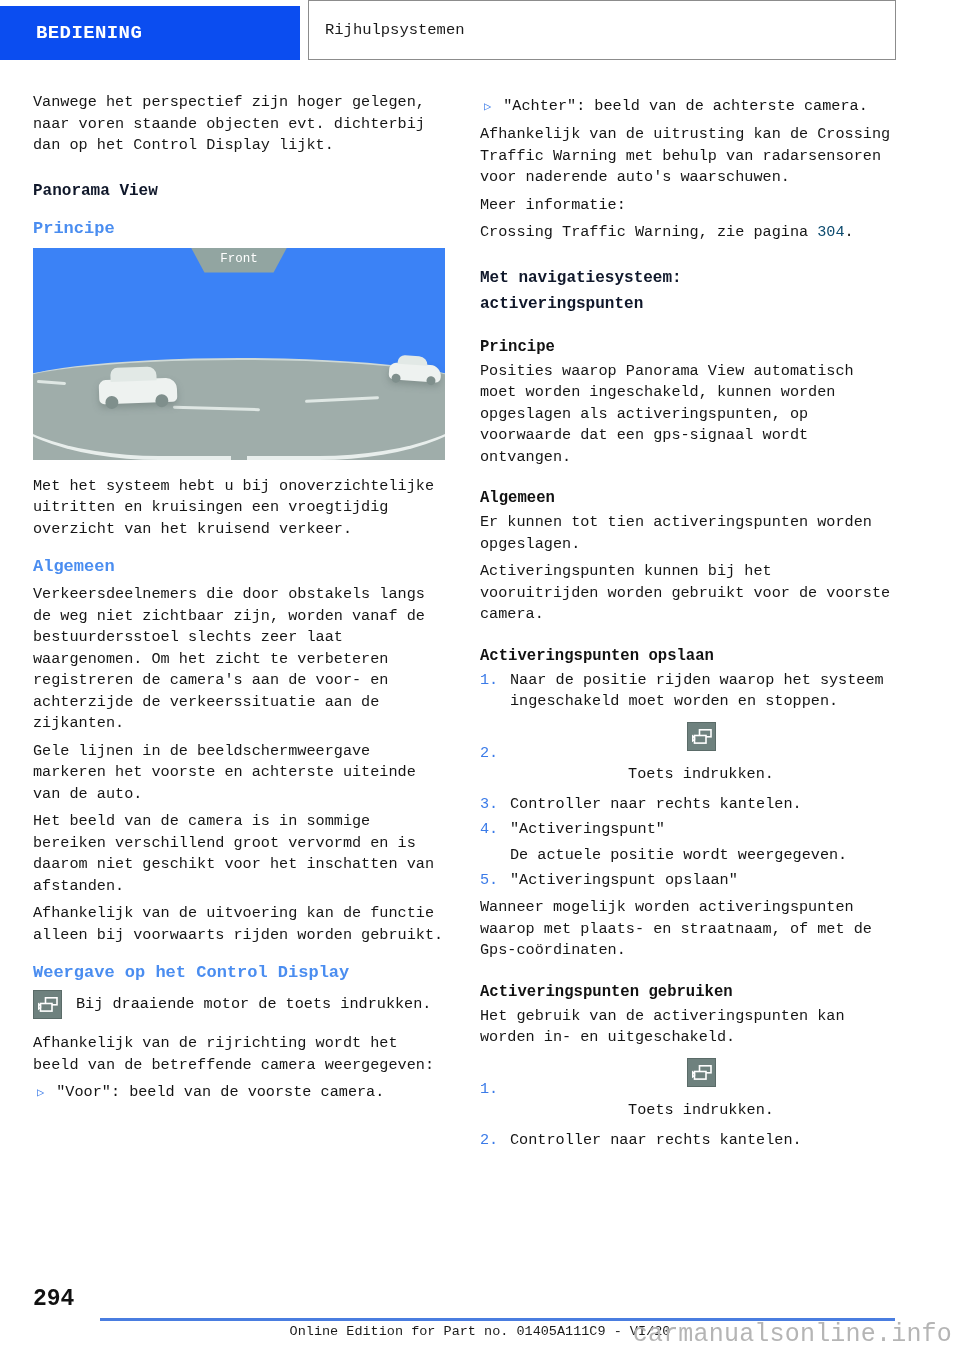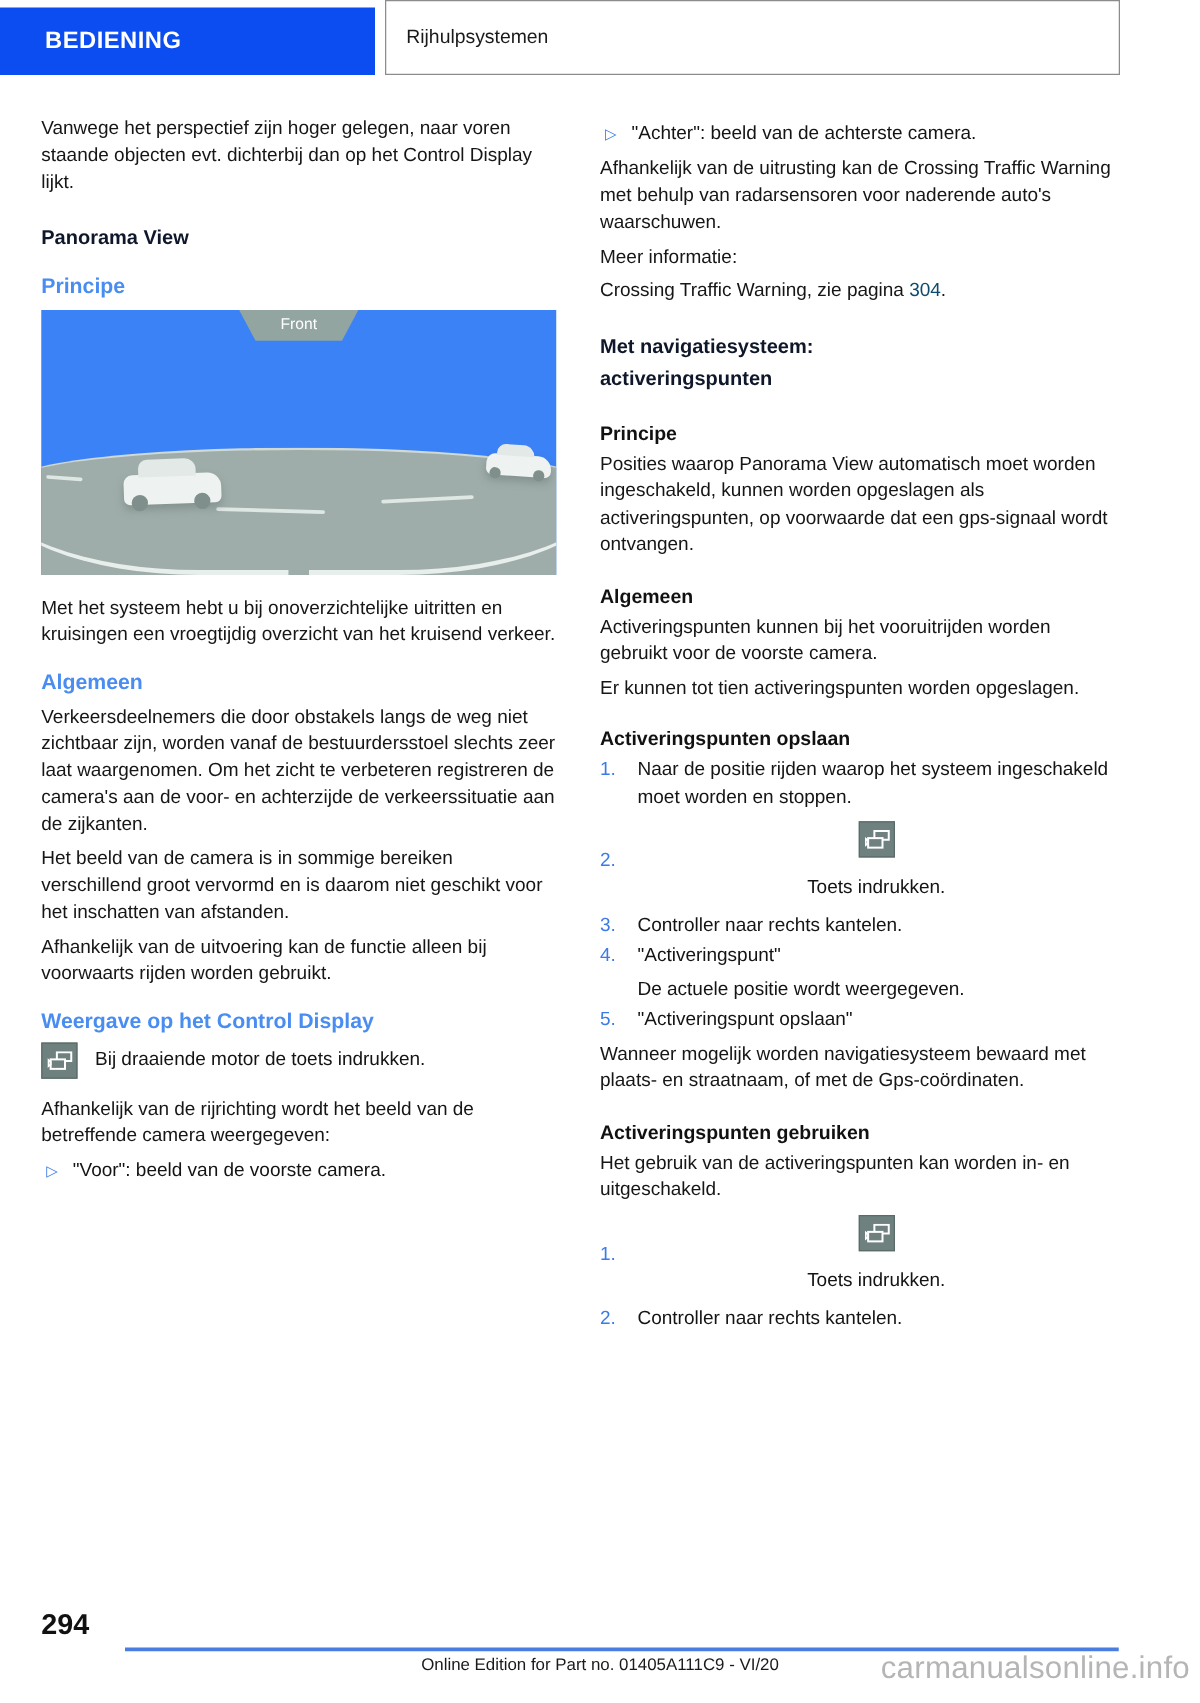--- a/index.html
+++ b/index.html
@@ -3,21 +3,21 @@
 <meta charset="utf-8">
 <style>
   * { box-sizing: border-box; margin: 0; padding: 0; }
   html, body {
     width: 960px; height: 1362px;
     background: #ffffff;
     font-family: "Liberation Sans", sans-serif;
     color: #141414;
     overflow: hidden;
   }
-  .page { position: relative; width: 960px; height: 1362px; }
+  .page { position: relative; width: 960px; height: 1362px; font-family: Liberation Mono, monospace; }
 
   
   .header { position: absolute; top: 6px; left: 0; width: 960px; height: 58px; }
   .header-chapter {
     position: absolute; left: 0; top: 0;
     width: 300px; height: 54px;
     background: #0b4df0;
     display: flex; align-items: center;
   }
   .header-chapter-label {
@@ -225,20 +225,21 @@
         <div class="fig-badge">
           <span>Front</span>
         </div>
       </div>
 
       <p class="body">Met het systeem hebt u bij onoverzichtelijke uitritten en kruisingen een vroegtijdig overzicht van het kruisend verkeer.</p>
 
       <h3 class="blue-sub">Algemeen</h3>
 
       <p class="body">Verkeersdeelnemers die door obstakels langs de weg niet zichtbaar zijn, worden vanaf de bestuurdersstoel slechts zeer laat waargenomen. Om het zicht te verbeteren registreren de camera's aan de voor- en achterzijde de verkeerssituatie aan de zijkanten.</p>
+      <p class="body">Gele lijnen in de beeldschermweergave markeren het voorste en achterste uiteinde van de auto.</p>
       <p class="body">Het beeld van de camera is in sommige bereiken verschillend groot vervormd en is daarom niet geschikt voor het inschatten van afstanden.</p>
       <p class="body">Afhankelijk van de uitvoering kan de functie alleen bij voorwaarts rijden worden gebruikt.</p>
 
       <h3 class="blue-sub">Weergave op het Control Display</h3>
 
       <div class="icon-line">
         <span class="cam-icon">
           <svg width="21" height="16" viewBox="0 0 21 16">
             <rect x="7.5" y="0.8" width="11.5" height="7" fill="none" stroke="#ffffff" stroke-width="1.6"></rect>
             <rect x="2.5" y="6.5" width="11.5" height="7.6" fill="#6e817e" stroke="#ffffff" stroke-width="1.6"></rect>
@@ -276,22 +277,22 @@
 
       <h2 class="blue-big">
         <span>Met navigatiesysteem:</span><br>
         <span>activeringspunten</span>
       </h2>
 
       <h3 class="black-sub">Principe</h3>
       <p class="body">Posities waarop Panorama View automatisch moet worden ingeschakeld, kunnen worden opgeslagen als activeringspunten, op voorwaarde dat een gps-signaal wordt ontvangen.</p>
 
       <h3 class="black-sub">Algemeen</h3>
+      <p class="body">Er kunnen tot tien activeringspunten worden opgeslagen.</p>
       <p class="body">Activeringspunten kunnen bij het vooruitrijden worden gebruikt voor de voorste camera.</p>
-      <p class="body">Er kunnen tot tien activeringspunten worden opgeslagen.</p>
 
       <h3 class="black-sub">Activeringspunten opslaan</h3>
 
       <ol class="num">
         <li>
           <span class="nm">1.</span>
           <span class="li-body">Naar de positie rijden waarop het systeem ingeschakeld moet worden en stoppen.</span>
         </li>
         <li class="has-icon">
           <span class="nm">2.</span>
@@ -316,21 +317,21 @@
             <span>"Activeringspunt"</span>
             <div class="sub-note">De actuele positie wordt weergegeven.</div>
           </span>
         </li>
         <li>
           <span class="nm">5.</span>
           <span class="li-body">"Activeringspunt opslaan"</span>
         </li>
       </ol>
 
-      <p class="body">Wanneer mogelijk worden navigatiesysteem bewaard met plaats- en straatnaam, of met de Gps-coördinaten.</p>
+      <p class="body">Wanneer mogelijk worden activeringspunten waarop met plaats- en straatnaam, of met de Gps-coördinaten.</p>
 
       <h3 class="black-sub">Activeringspunten gebruiken</h3>
 
       <p class="body">Het gebruik van de activeringspunten kan worden in- en uitgeschakeld.</p>
 
       <ol class="num">
         <li class="has-icon">
           <span class="nm">1.</span>
           <span class="li-body">
             <span class="cam-icon">

